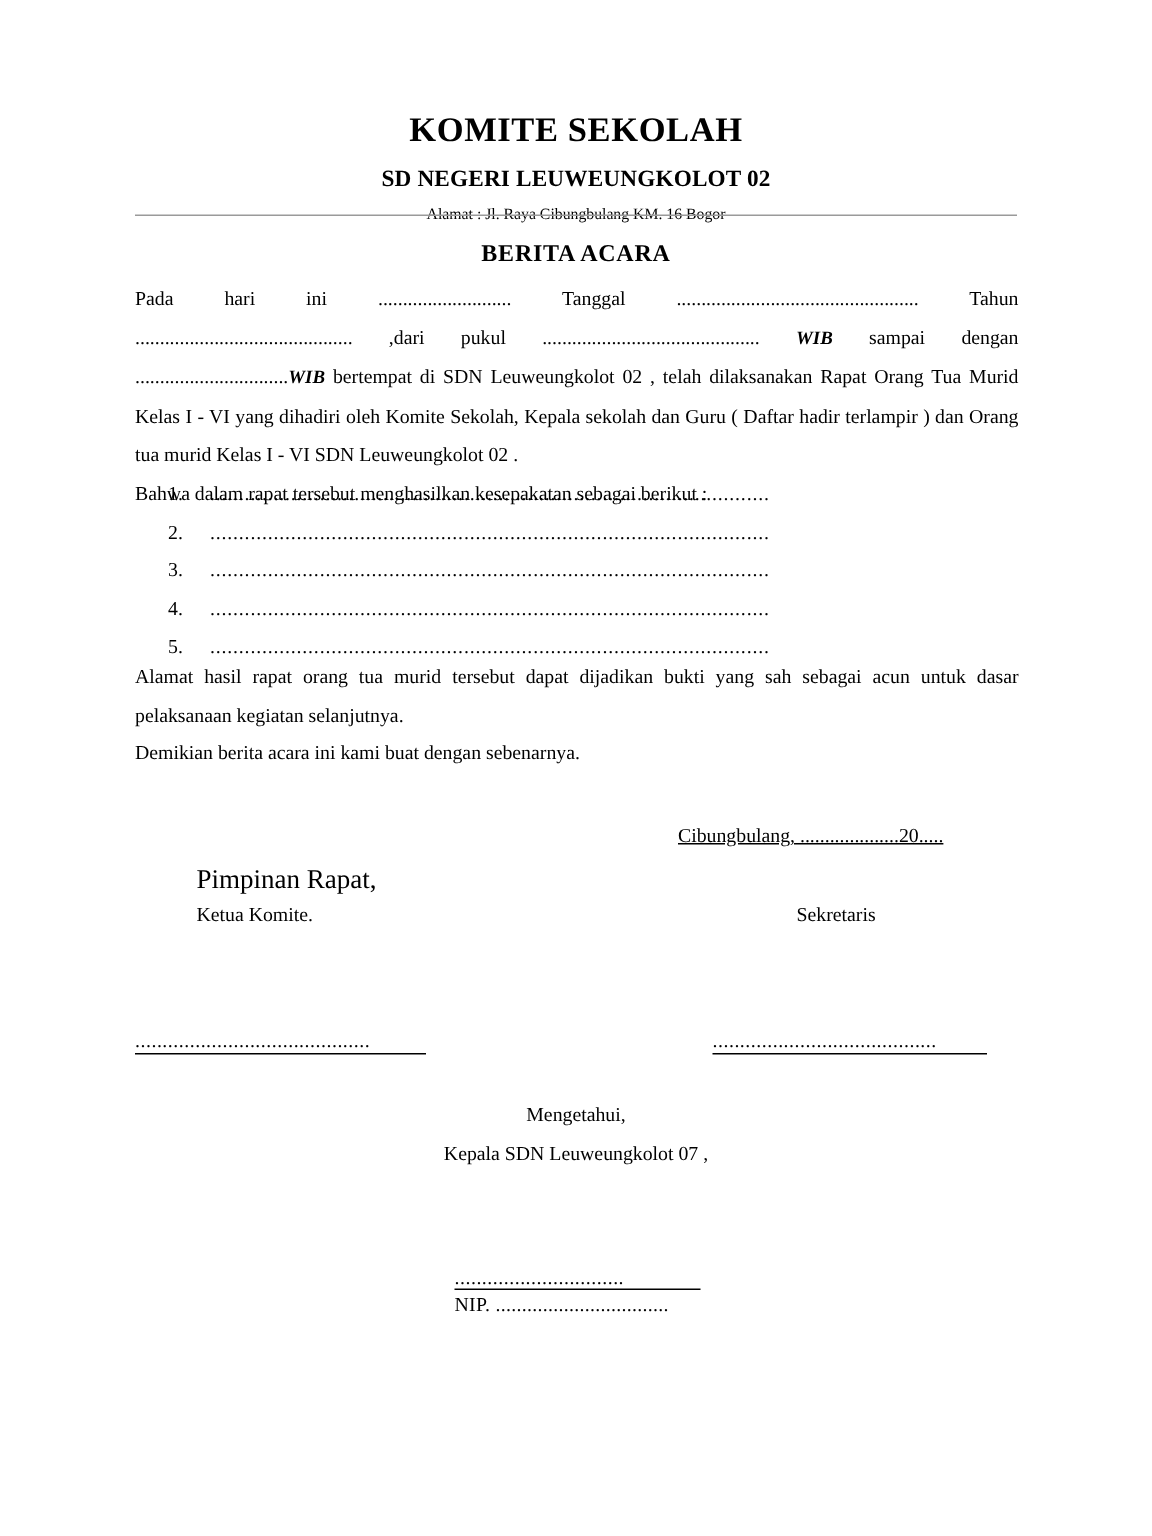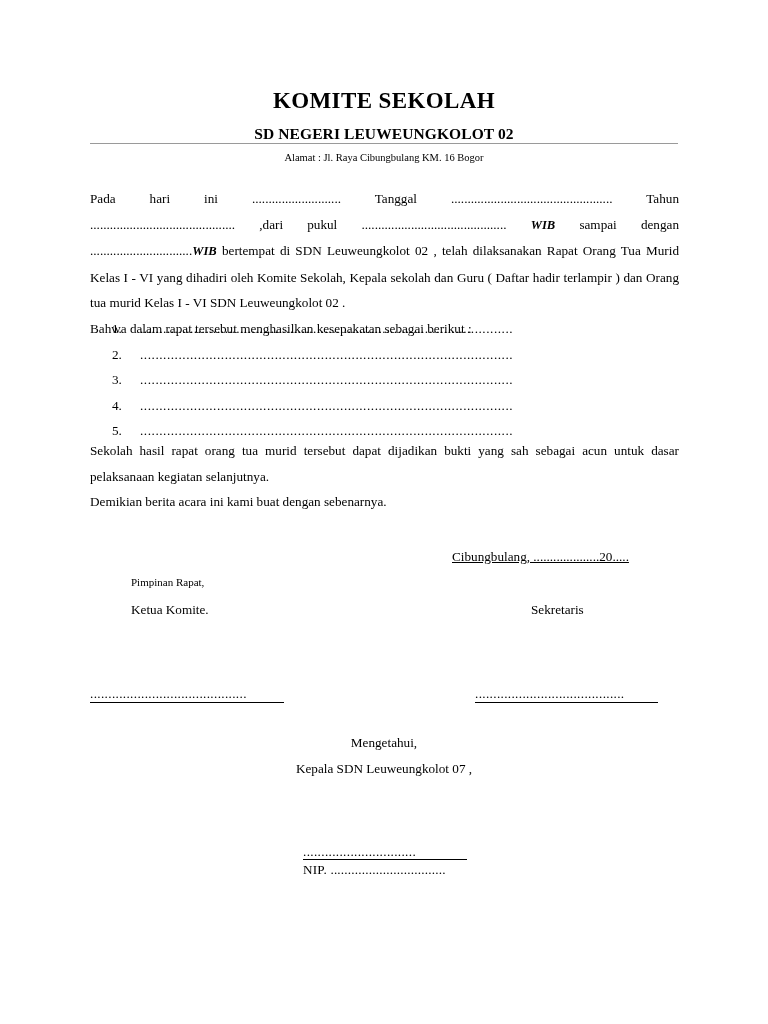--- a/index.html
+++ b/index.html
@@ -22,21 +22,21 @@
     left: 0; top: 0;
     width: 768px;
     height: 1024px;
     background: #fff;
   }
 
   
   .letterhead {
     position: absolute;
     left: 88px;
-    top: 88px;
+    top: 74px;
     width: 592px;
     text-align: center;
   }
   .lh-title {
     font-size: 23px;
     font-weight: bold;
     letter-spacing: 0.4px;
     line-height: 1.12;
   }
   .lh-sub {
@@ -132,21 +132,21 @@
     left: 452px;
     top: 549px;
     font-size: 13.2px;
     white-space: nowrap;
     text-decoration: underline;
   }
   .sig-left-1 {
     position: absolute;
     left: 131px;
     top: 576px;
-    font-size: 11px;
+    font-size: 18px;
     white-space: nowrap;
   }
   .sig-left-2 {
     position: absolute;
     left: 131px;
     top: 602px;
     font-size: 13.2px;
     white-space: nowrap;
   }
   .sig-right-1 {
@@ -218,20 +218,21 @@
 
 <div class="page">
 
   <div class="letterhead">
     <div class="lh-title">KOMITE SEKOLAH</div>
     <div class="lh-sub">SD NEGERI LEUWEUNGKOLOT 02</div>
     <div class="lh-addr">Alamat : Jl. Raya Cibungbulang KM. 16 Bogor</div>
   </div>
   <div class="head-rule"></div>
 
+  <div class="doc-title">BERITA ACARA</div>
 
   <div class="body-block">
     <div class="para j"><span>Pada hari ini ........................... Tanggal ................................................. Tahun</span></div>
 
     <div class="para j"><span>............................................ ,dari pukul ............................................ </span><span class="ital">WIB</span><span> sampai dengan</span></div>
 
     <div class="para last"><span>...............................</span><span class="ital">WIB</span><span> bertempat di SDN Leuweungkolot 02 , telah dilaksanakan Rapat Orang Tua Murid Kelas I - VI yang dihadiri oleh Komite Sekolah, Kepala sekolah dan Guru ( Daftar hadir terlampir ) dan Orang tua murid Kelas I - VI SDN Leuweungkolot 02 .</span></div>
 
     <div class="para last"><span>Bahwa dalam rapat tersebut menghasilkan kesepakatan sebagai berikut :</span></div>
   </div>
@@ -253,21 +254,21 @@
       <span class="num-lbl">4.</span>
       <span class="num-dots">.................................................................................................</span>
     </div>
     <div class="num-row">
       <span class="num-lbl">5.</span>
       <span class="num-dots">.................................................................................................</span>
     </div>
   </div>
 
   <div class="closing">
-    <div class="para last"><span>Sekolah hasil rapat orang tua murid tersebut dapat dijadikan bukti yang sah sebagai acun untuk dasar pelaksanaan kegiatan selanjutnya.</span></div>
+    <div class="para last"><span>Alamat hasil rapat orang tua murid tersebut dapat dijadikan bukti yang sah sebagai acun untuk dasar pelaksanaan kegiatan selanjutnya.</span></div>
     <div class="para last"><span>Demikian berita acara ini kami buat dengan sebenarnya.</span></div>
   </div>
 
   <div class="sig-date">Cibungbulang, ....................20.....</div>
 
   <div class="sig-left-1">Pimpinan Rapat,</div>
 
   <div class="sig-left-2">Ketua Komite.</div>
 
   <div class="sig-right-1">Sekretaris</div>

